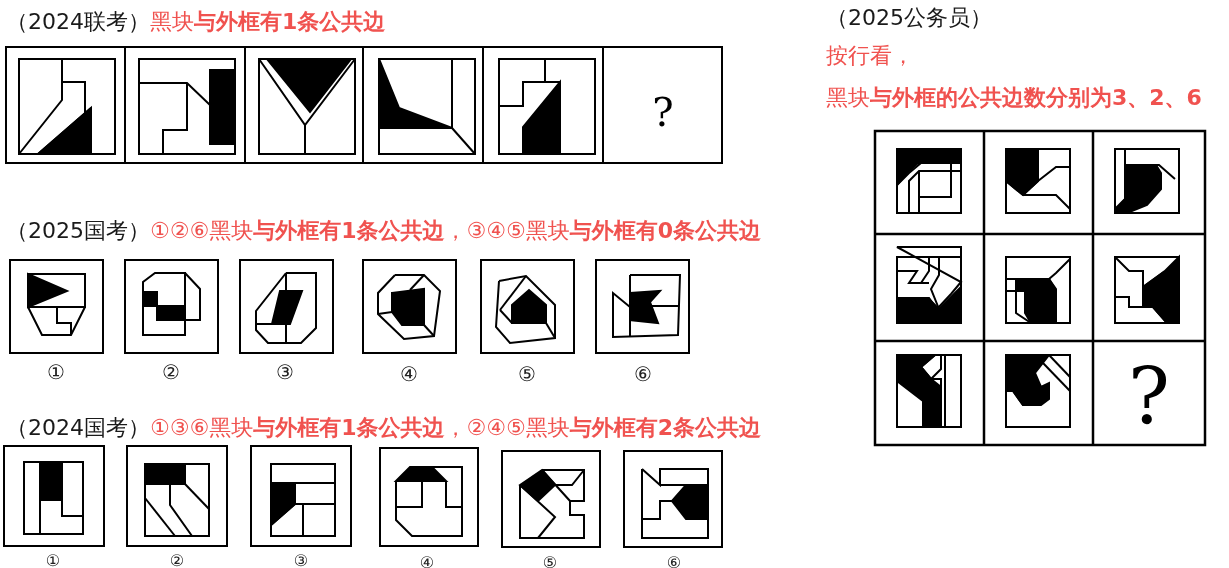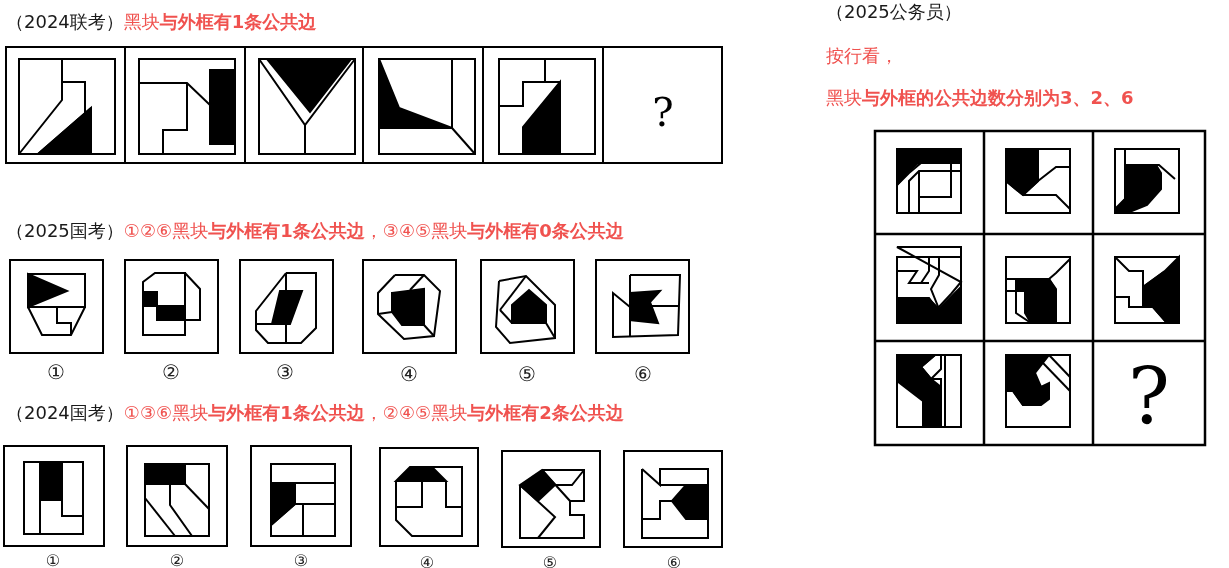--- a/index.html
+++ b/index.html
@@ -1,17 +1,17 @@
 <!DOCTYPE html>
 <html><head>
 <meta charset="utf-8">
 <style>
   html, body { margin: 0; padding: 0; background: #ffffff; }
   body { width: 1229px; height: 568px; position: relative; overflow: hidden; font-family: "DejaVu Sans", "Liberation Sans", sans-serif; color: #1a1a1a; }
-  .caption { position: absolute; font-size: 18px; white-space: nowrap; line-height: 24px; }
+  .caption { position: absolute; font-size: 22px; white-space: nowrap; line-height: 24px; }
   .caption .black { color: #1a1a1a; }
   .caption .red { color: #f0524f; }
   .caption .red-bold { color: #f0524f; font-weight: bold; }
   .fig { position: absolute; }
   .label { position: absolute; font-size: 20px; text-align: center; color: #222; font-family: "DejaVu Serif", serif; }
   svg { display: block; }
 </style>
 </head>
 <body>
 
@@ -120,21 +120,21 @@
     </g>
   </svg>
 </div>
 <div class="label" style="left:41px; top:360px; width:30px;">①</div>
 <div class="label" style="left:156px; top:360px; width:30px;">②</div>
 <div class="label" style="left:270px; top:360px; width:30px;">③</div>
 <div class="label" style="left:394px; top:362px; width:30px;">④</div>
 <div class="label" style="left:512px; top:362px; width:30px;">⑤</div>
 <div class="label" style="left:628px; top:362px; width:30px;">⑥</div>
 
-<div class="caption" style="left:6px; top:401px;text-align:right;">
+<div class="caption" style="left:6px; top:416px;text-align:right;">
   <span class="black">（2024国考）</span><span class="red">①③⑥</span><span class="red">黑块</span><span class="red-bold">与外框有1条公共边</span><span class="red">，</span><span class="red">②④⑤</span><span class="red">黑块</span><span class="red-bold">与外框有2条公共边</span>
 </div>
 
 <div class="fig" style="left:0; top:443px;">
   <svg width="740" height="108" viewBox="0 0 740 108">
     <g fill="none" stroke="#000" stroke-width="2">
 
       <rect x="4" y="3" width="100" height="100"></rect>
       <rect x="40" y="19" width="22" height="38" fill="#000"></rect>
       <rect x="24" y="19" width="59" height="72"></rect>
@@ -188,21 +188,21 @@
     </g>
   </svg>
 </div>
 <div class="label" style="left:38px; top:551px; width:30px; font-size:16px;">①</div>
 <div class="label" style="left:162px; top:551px; width:30px; font-size:16px;">②</div>
 <div class="label" style="left:286px; top:551px; width:30px; font-size:16px;">③</div>
 <div class="label" style="left:412px; top:553px; width:30px; font-size:16px;">④</div>
 <div class="label" style="left:535px; top:553px; width:30px; font-size:16px;">⑤</div>
 <div class="label" style="left:659px; top:553px; width:30px; font-size:16px;">⑥</div>
 
-<div class="caption" style="left:826px; top:0;">
+<div class="caption" style="left:826px; top:6px;">
   <span class="black">（2025公务员）</span>
 </div>
 <div class="caption" style="left:826px; top:44px;text-align:center;">
   <span class="red">按行看，</span>
 </div>
 <div class="caption" style="left:826px; top:86px;">
   <span class="red">黑块</span><span class="red-bold">与外框的公共边数分别为3、2、6</span>
 </div>
 
 <div class="fig" style="left:873px; top:129px;">

